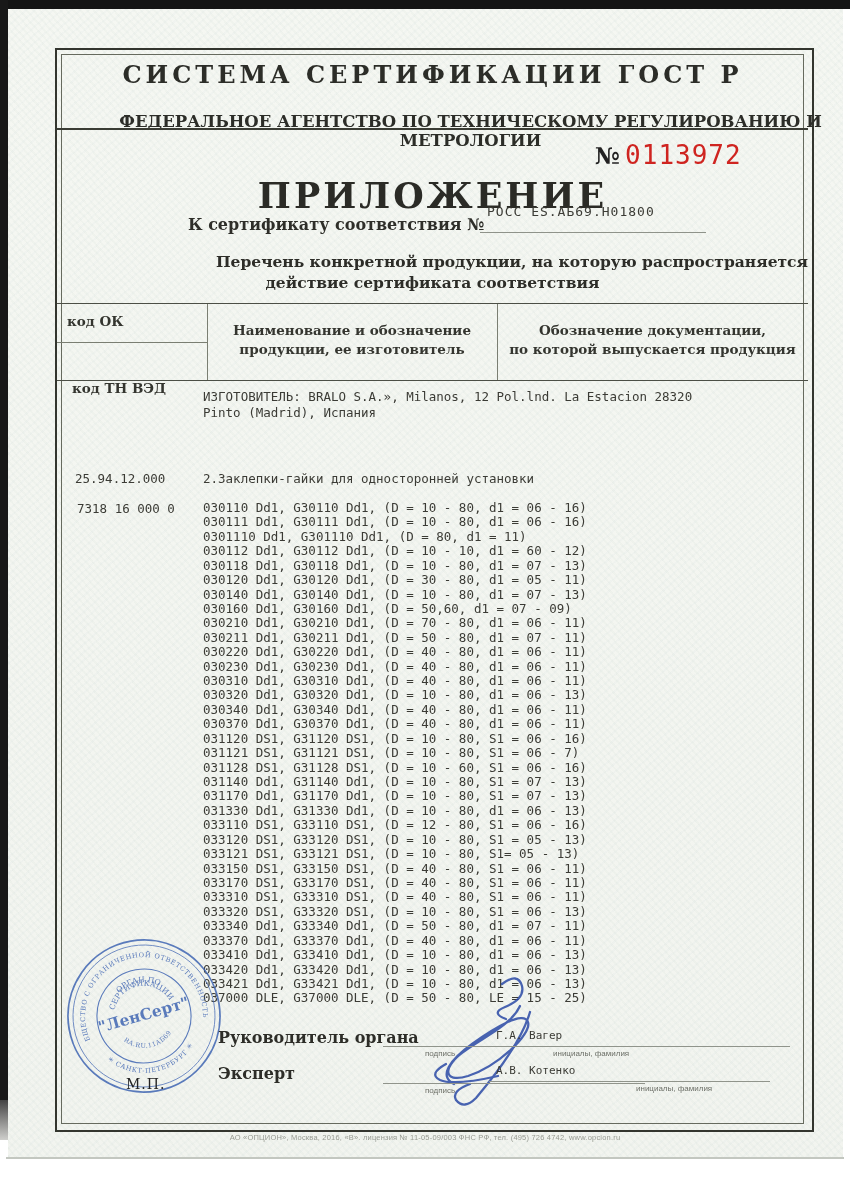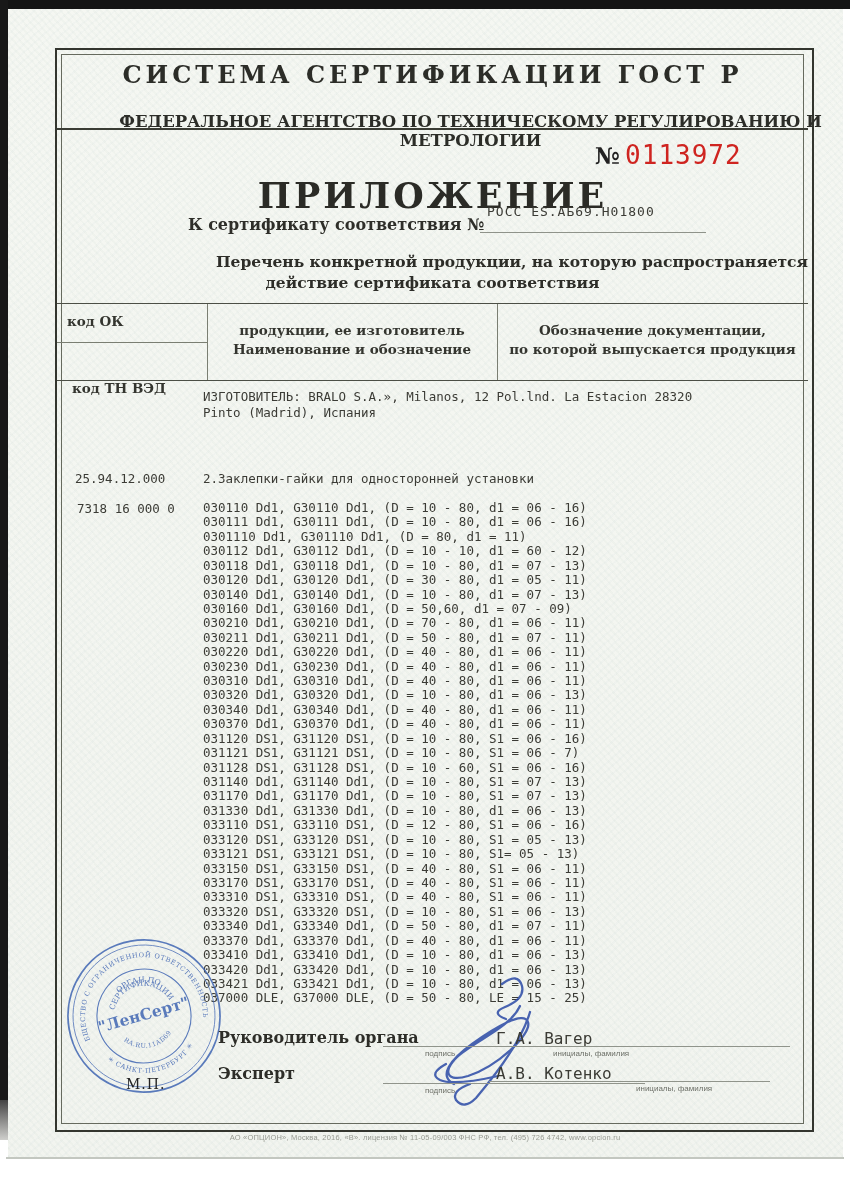--- a/index.html
+++ b/index.html
@@ -40,21 +40,21 @@
   .c-right{left:440px;top:17px;width:311px;text-align:center;line-height:19px;}
   .mono{font-family:"DejaVu Sans Mono",monospace;color:#3b3b35;}
   .mfr{left:203px;top:389px;font-size:12.5px;line-height:15.5px;white-space:nowrap;}
   .code-ok{left:75px;top:471px;font-size:12.5px;}
   .prod-head{left:203px;top:471px;font-size:12.5px;white-space:nowrap;}
   .code-tnved{left:77px;top:501px;font-size:12.5px;}
   .prodlist{left:203px;top:501px;font-size:12.5px;line-height:14.42px;white-space:nowrap;}
   .f-label{font-weight:bold;font-size:16px;color:#2d2d28;}
   .sig-line{height:1px;background:#90948b;}
   .cap{font-family:"Liberation Sans",sans-serif;font-size:8px;color:#6d7068;}
-  .f-name{font-family:"DejaVu Sans Mono",monospace;font-size:16px;color:#3b3b35;white-space:nowrap;text-align:center;}
+  .f-name{font-family:"DejaVu Sans Mono",monospace;font-size:11px;color:#3b3b35;white-space:nowrap;text-align:center;}
   .mp{left:126px;top:1040px;font-size:14px;color:#222;letter-spacing:1px;margin-top:36px;}
   .fineprint{left:0;top:1133px;width:850px;text-align:center;font-family:"Liberation Sans",sans-serif;
              font-size:7.5px;color:#979a92;letter-spacing:0.2px;}
   .stampbox{left:62px;top:934px;width:164px;height:164px;transform:rotate(-10deg);opacity:0.85;}
   .sigbox{left:402px;top:972px;width:180px;height:140px;}
 </style>
 </head>
 <body>
 
 <div class="abs scan-top"></div>
@@ -82,22 +82,22 @@
 <div class="abs sub1">Перечень конкретной продукции,  на которую распространяется</div>
 <div class="abs sub2">действие сертификата соответствия</div>
 
 <div class="abs tbl">
   <div class="vline1"></div>
   <div class="vline2"></div>
   <div class="hsplit"></div>
   <div class="tbl-cell c-ok">код ОК</div>
   <div class="tbl-cell c-tnved">код ТН ВЭД</div>
   <div class="tbl-cell c-mid">
+    <div>Наименование и обозначение</div>
     <div>продукции, ее изготовитель</div>
-    <div>Наименование и обозначение</div>
   </div>
   <div class="tbl-cell c-right">
     <div>Обозначение документации,</div>
     <div>по которой выпускается продукция</div>
   </div>
 </div>
 
 <div class="abs mfr mono">
   <div>ИЗГОТОВИТЕЛЬ: BRALO S.A.», Milanos, 12 Pol.lnd. La Estacion 28320</div>
   <div>Pinto (Madrid), Испания</div>

